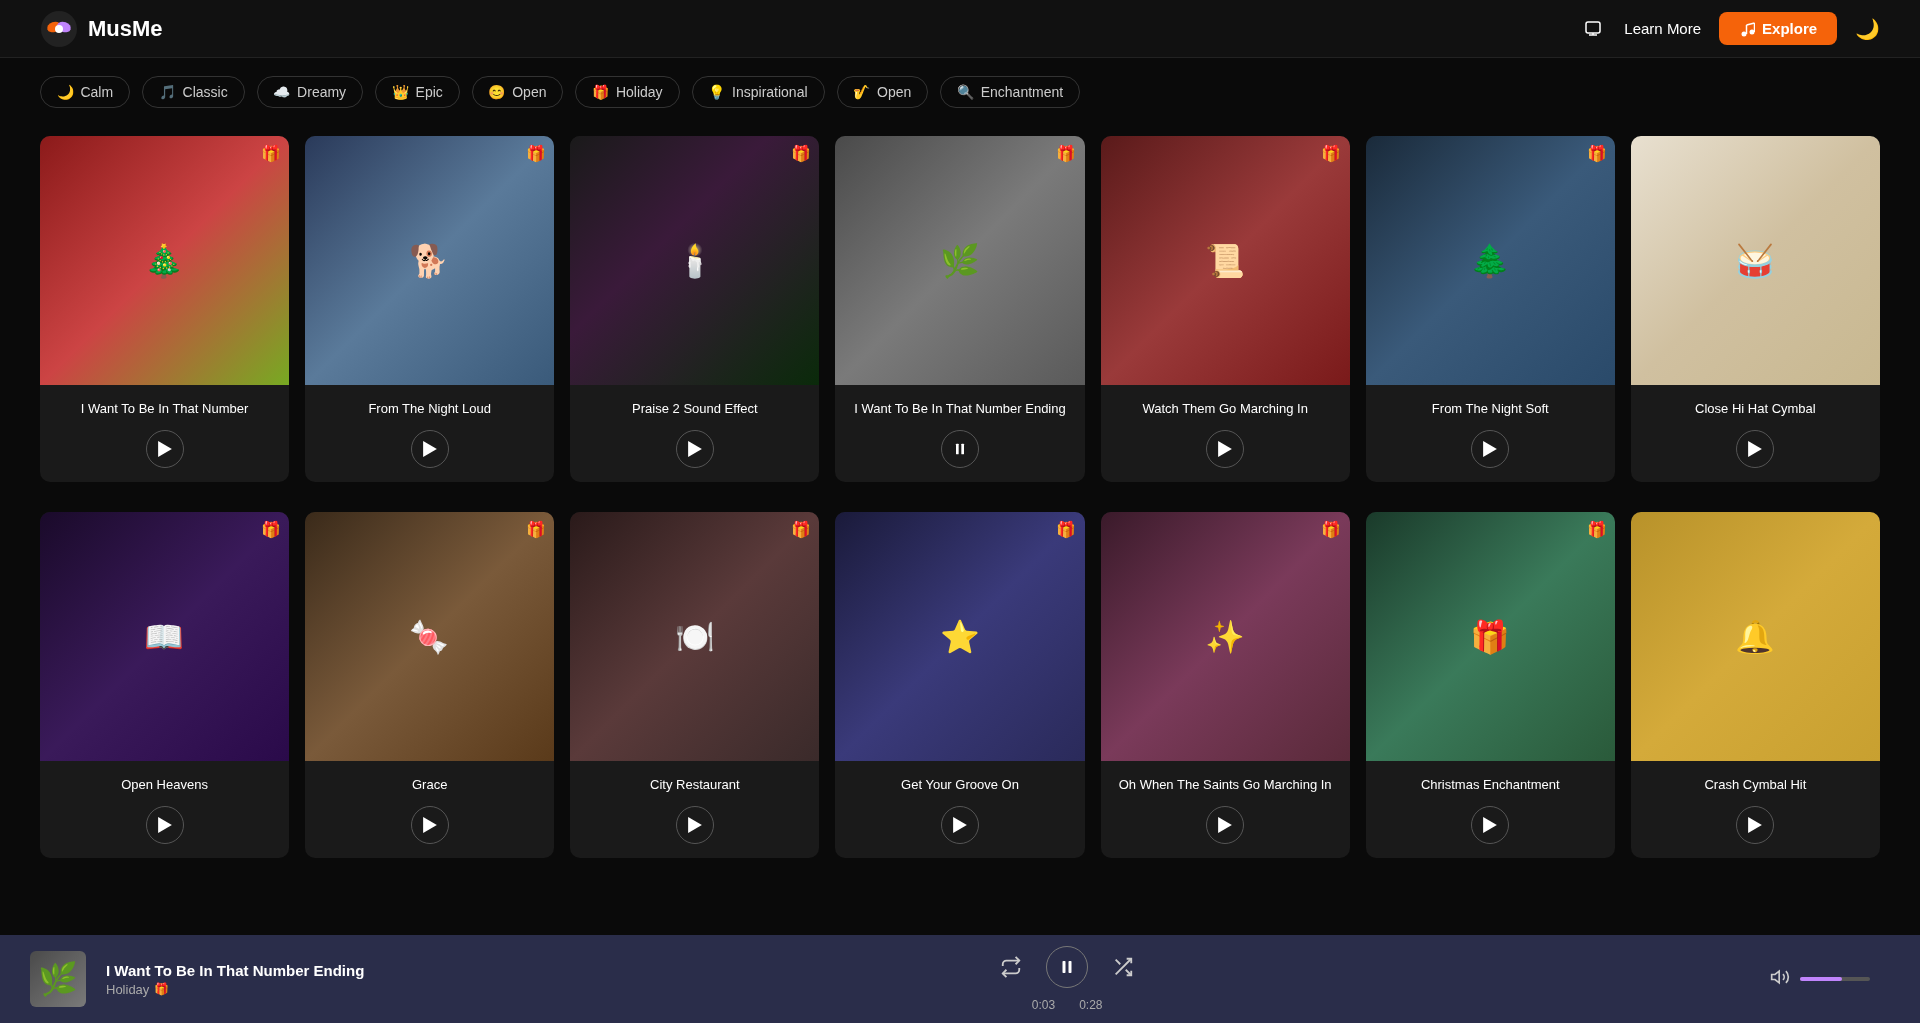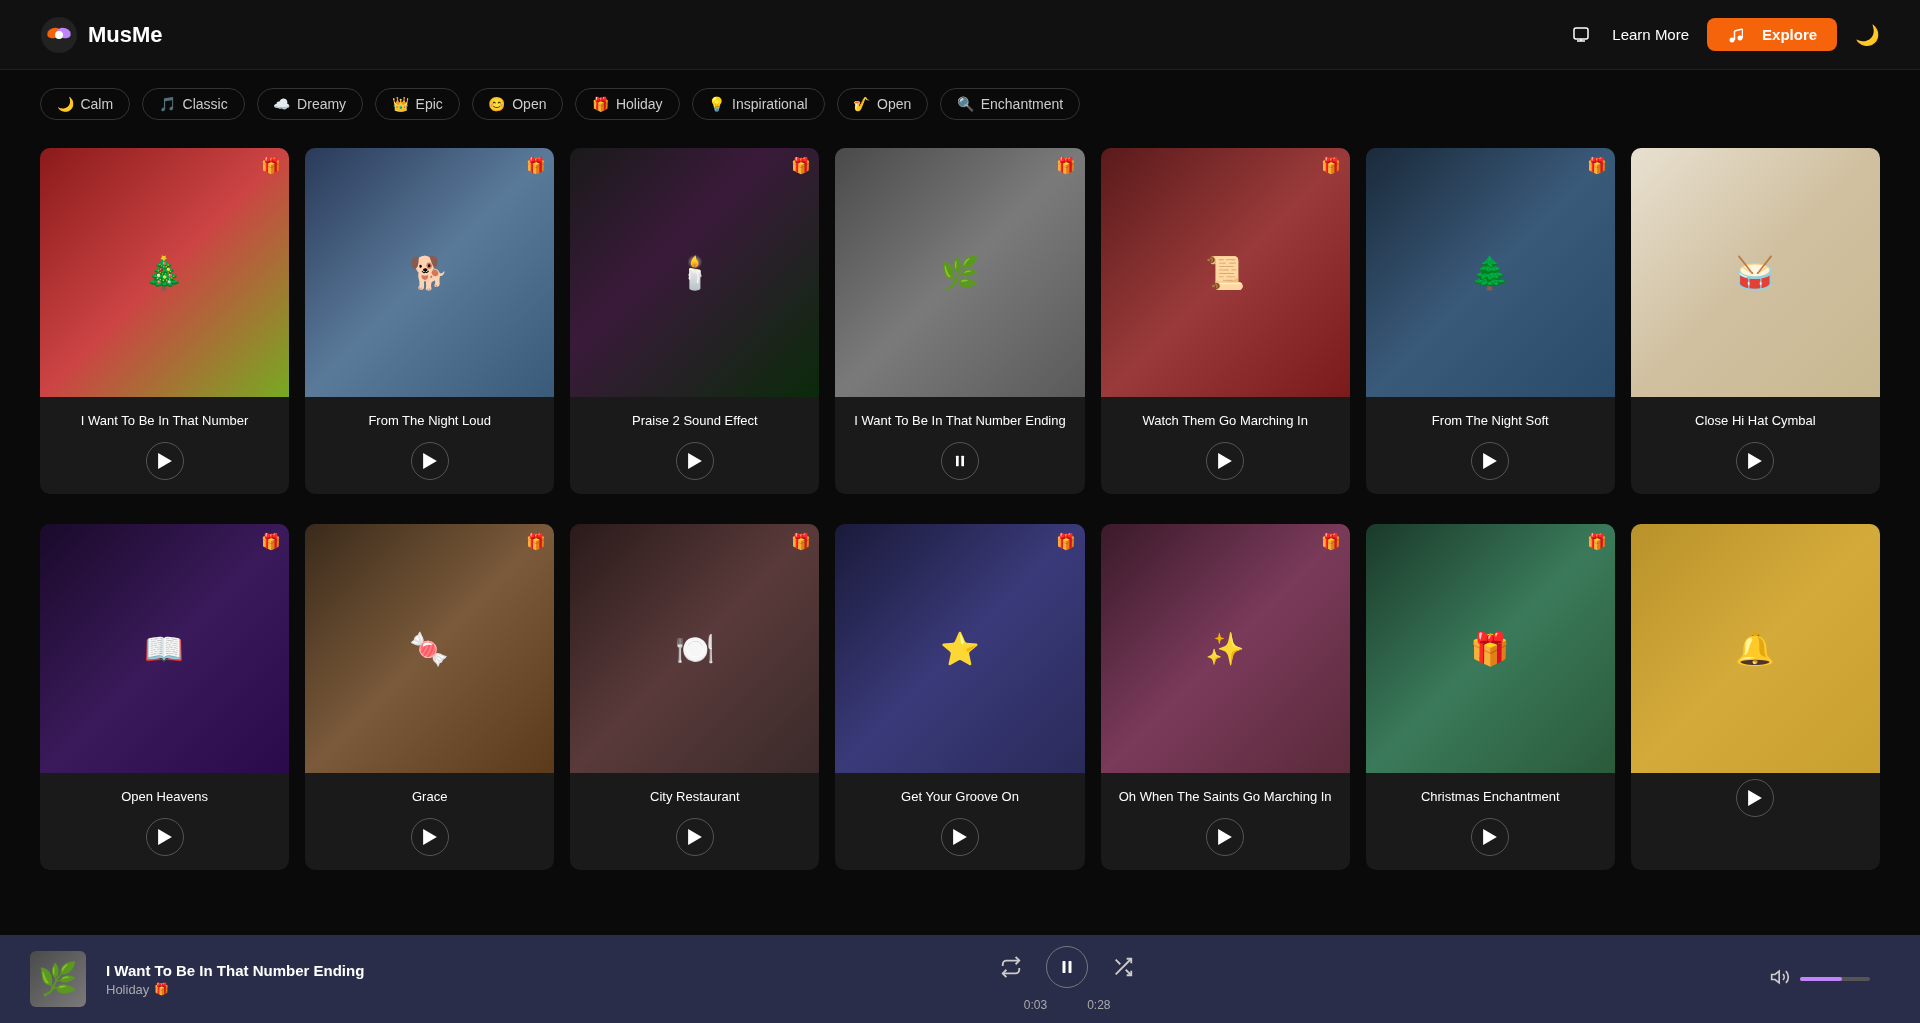--- a/index.html
+++ b/index.html
@@ -13,21 +13,21 @@
     }
 
     
     .header {
       display: flex;
       align-items: center;
       justify-content: space-between;
       padding: 12px 40px;
       background: #111;
       border-bottom: 1px solid #222;
-      height: 70px;
+      height: 58px;
     }
     .logo-area {
       display: flex;
       align-items: center;
       gap: 10px;
     }
     .logo-icon {
       width: 38px;
       height: 38px;
     }
@@ -47,21 +47,21 @@
       gap: 22px;
       background: transparent;
       border: none;
       color: #fff;
       font-size: 15px;
       cursor: pointer;
     }
     .explore-btn {
       display: flex;
       align-items: center;
-      gap: 19px;
+      gap: 7px;
       background: #f5630a;
       border: none;
       color: #fff;
       font-size: 15px;
       font-weight: 600;
       padding: 8px 20px;
       border-radius: 8px;
       cursor: pointer;
     }
     .dark-mode-btn {
@@ -241,21 +241,21 @@
       display: flex;
       align-items: center;
       justify-content: center;
       width: 42px;
       height: 42px;
     }
     .progress-area {
       flex: 1;
       display: flex;
       align-items: flex-end;
-      gap: 20px;
+      gap: 12px;
       max-width: 700px;
       margin: 0 auto;
     }
     .time-label {
       font-size: 12px;
       color: #aaa;
       white-space: nowrap;
     }
     .progress-track {
       flex: 1;
@@ -551,20 +551,21 @@
           <polygon points="0,0 12,7 0,14"></polygon>
         </svg>
        </button>
     </div>
 
     <div class="music-card">
       <div class="card-thumb thumb-14">
         <div class="thumb-content">🔔</div>
 
       </div>
+      <div class="card-title">Crash Cymbal Hit</div>
       <button class="card-play-btn">
         <svg width="14" height="16" viewBox="0 0 12 14" fill="#fff">
           <polygon points="0,0 12,7 0,14"></polygon>
         </svg>
        </button>
     </div>
   </div>
 
 <div class="player-bar">
   <div class="player-thumb">

